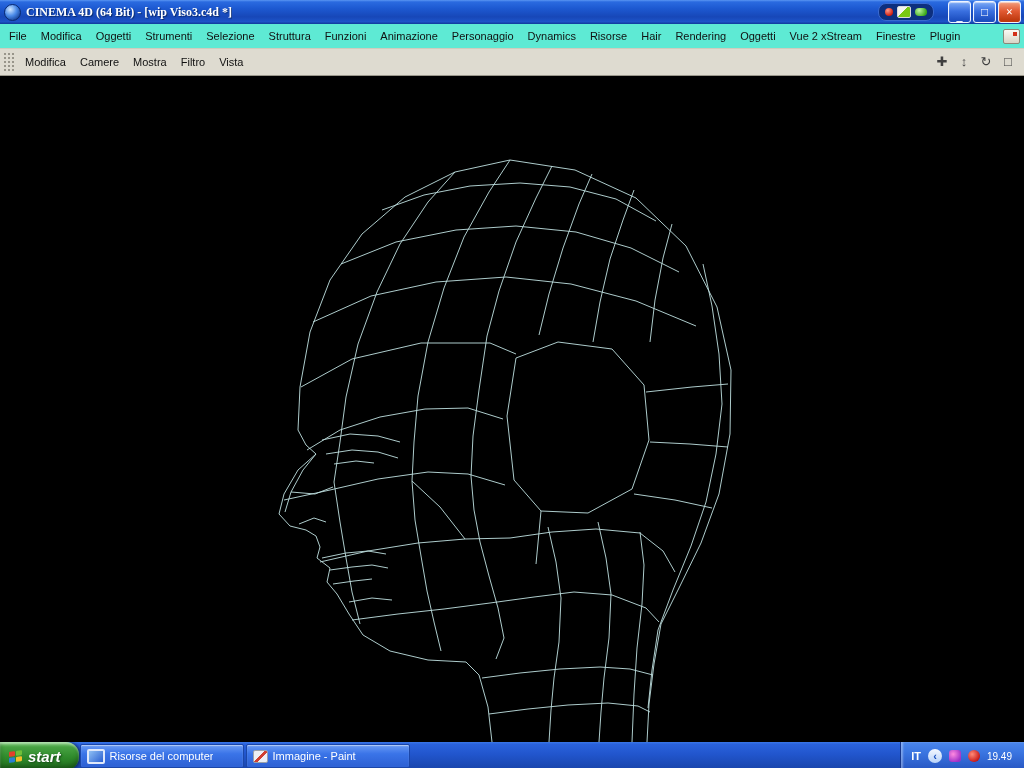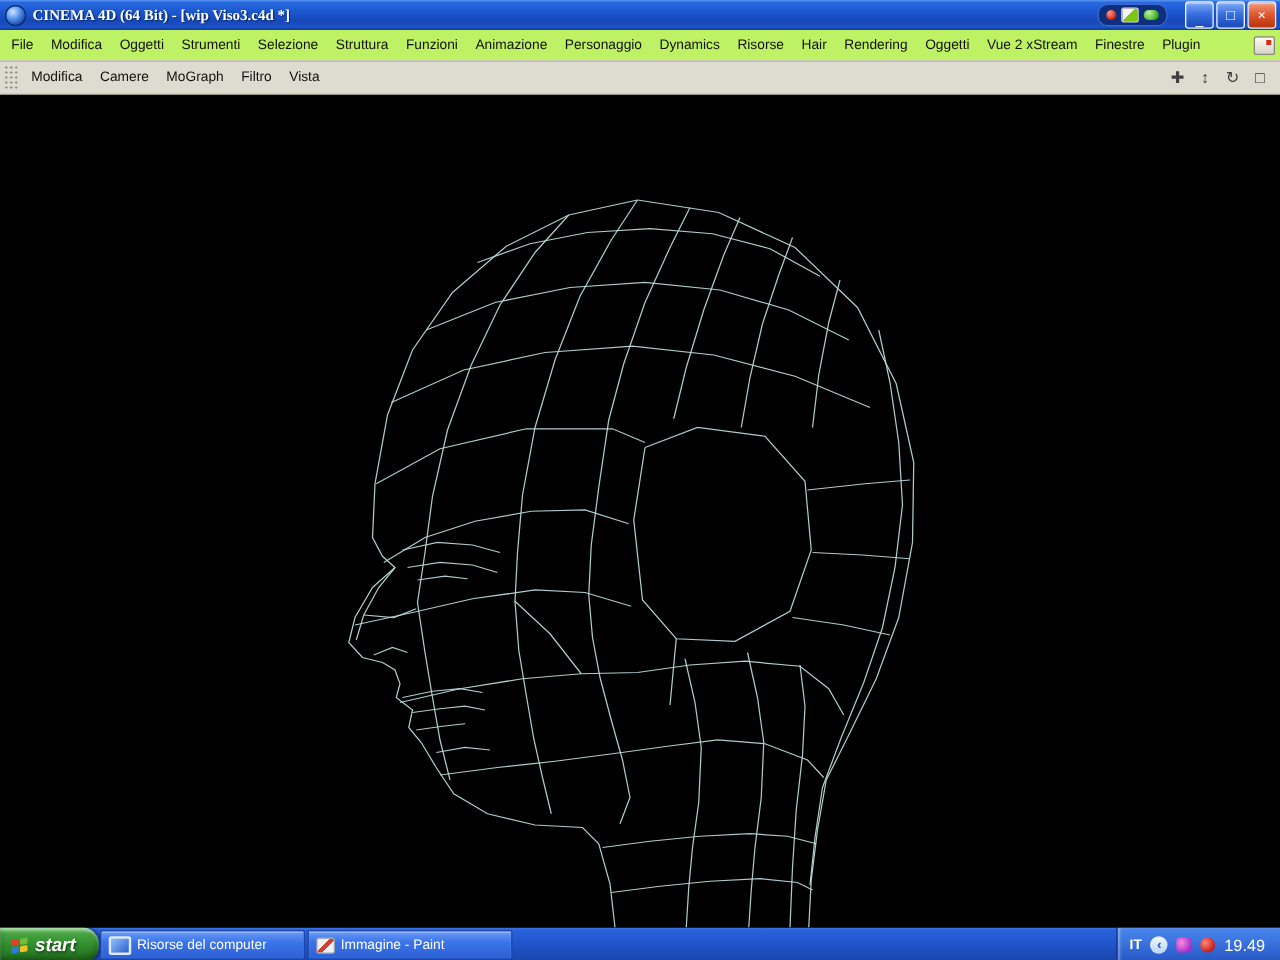--- a/index.html
+++ b/index.html
@@ -22,21 +22,21 @@
   .chip{width:12px;height:10px;border-radius:2px;background:linear-gradient(135deg,#f5f5f0 45%,#7ac814 45%);border:1px solid #dadada;}
   .winbtns{display:flex;}
   .winbtn{width:21px;height:20px;margin-left:2px;border-radius:3px;border:1px solid #eef4ff;
     display:flex;align-items:center;justify-content:center;font-size:12px;font-weight:bold;color:#fff;
     background:linear-gradient(180deg,#7facf7,#3a70e0 45%,#1d4fc0 90%);
     box-shadow:inset 0 1px 1px rgba(255,255,255,.6);text-shadow:none;}
   .winbtn.close{background:linear-gradient(180deg,#f2a080,#e25a33 45%,#bf3a10 90%);}
   .winbtn.min span{transform:translateY(4px);}
 
   
-  .menubar{height:24px;background:#bef264;display:flex;align-items:center;padding:0 4px 0 2px;
+  .menubar{height:24px;background:#5eead4;display:flex;align-items:center;padding:0 4px 0 2px;
     border-bottom:1px solid #cfccbd;}
   .menu-items{display:flex;height:100%;align-items:center;}
   .menu-item{padding:0 7px;font-size:11px;color:#111;line-height:24px;white-space:nowrap;}
   .corner-icon{margin-left:auto;width:15px;height:13px;background:linear-gradient(#fbfaf4,#d8d5c6);
     border:1px solid #8a8878;border-radius:2px;position:relative;}
   .corner-icon::after{content:"";position:absolute;right:2px;top:2px;width:4px;height:4px;background:#d33018;}
 
   .vtoolbar{height:26px;background:#dedbd0;display:flex;align-items:center;padding:0 6px 0 0;
     border-bottom:1px solid #9a978b;}
   .drag-handle{width:11px;height:20px;margin:0 4px 0 3px;
@@ -79,21 +79,21 @@
 
   .tray{margin-left:auto;height:28px;display:flex;align-items:center;gap:7px;padding:0 12px 0 10px;
     background:linear-gradient(180deg,#4a86ec 0%,#3a74e0 40%,#2858c4 95%);
     border-left:1px solid #16368c;box-shadow:inset 2px 0 2px rgba(255,255,255,.35);color:#fff;}
   .lang{font-size:11px;font-weight:bold;}
   .chev{width:14px;height:14px;border-radius:50%;background:linear-gradient(#f4f8ff,#b8d2f8);
     color:#1a50c0;font-weight:bold;font-size:11px;display:flex;align-items:center;justify-content:center;}
   .tico{width:12px;height:12px;border-radius:3px;}
   .tico.magenta{background:radial-gradient(circle at 35% 35%,#ff8ae0,#a030c8 75%);}
   .tico.red{border-radius:50%;background:radial-gradient(circle at 35% 35%,#ff8a78,#c41414 75%);}
-  .clock{font-size:13px;}
+  .clock{font-size:10px;}
 </style>
 </head>
 <body>
 
 <div class="screen">
 
   <div class="titlebar">
     <span class="app-icon"></span>
     <span class="title-text">CINEMA 4D (64 Bit) - [wip Viso3.c4d *]</span>
     <div class="title-widget">
@@ -135,21 +135,21 @@
         <span class="menu-item">Plugin</span>
       </div>
     <span class="corner-icon"></span>
   </div>
 
   <div class="vtoolbar">
     <span class="drag-handle"></span>
     <div class="menu-items">
         <span class="menu-item">Modifica</span>
         <span class="menu-item">Camere</span>
-        <span class="menu-item">MoGraph</span>
+        <span class="menu-item">Mostra</span>
         <span class="menu-item">Filtro</span>
         <span class="menu-item">Vista</span>
       </div>
     <div class="nav-icons">
         <span class="nav-icon">✚</span>
         <span class="nav-icon">↕</span>
         <span class="nav-icon">↻</span>
         <span class="nav-icon">□</span>
       </div>
   </div>

